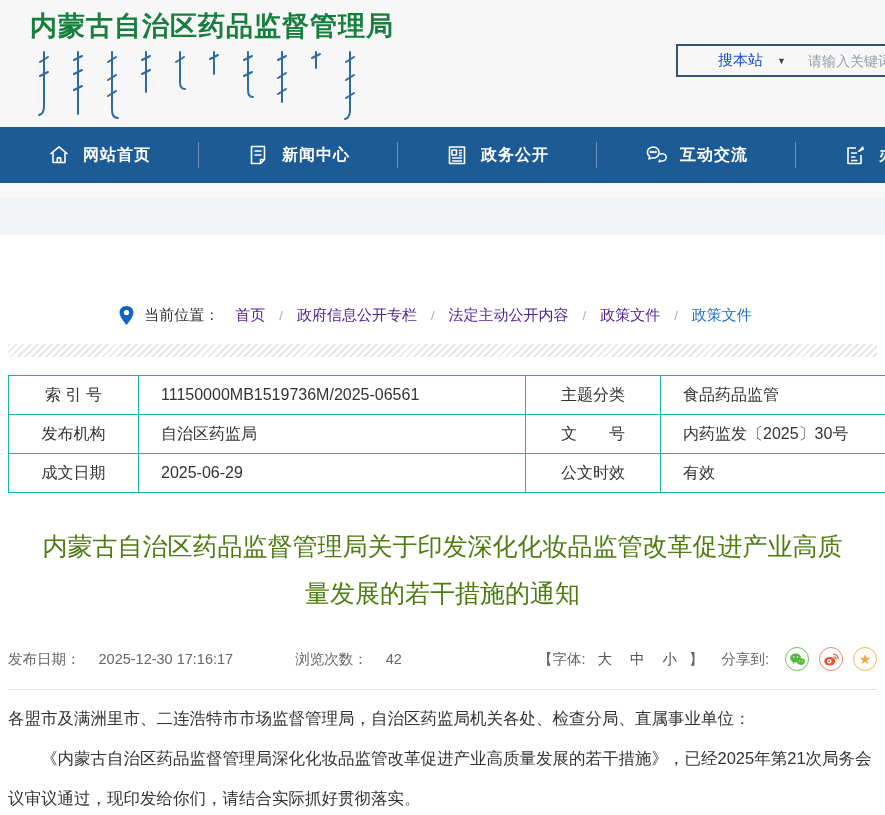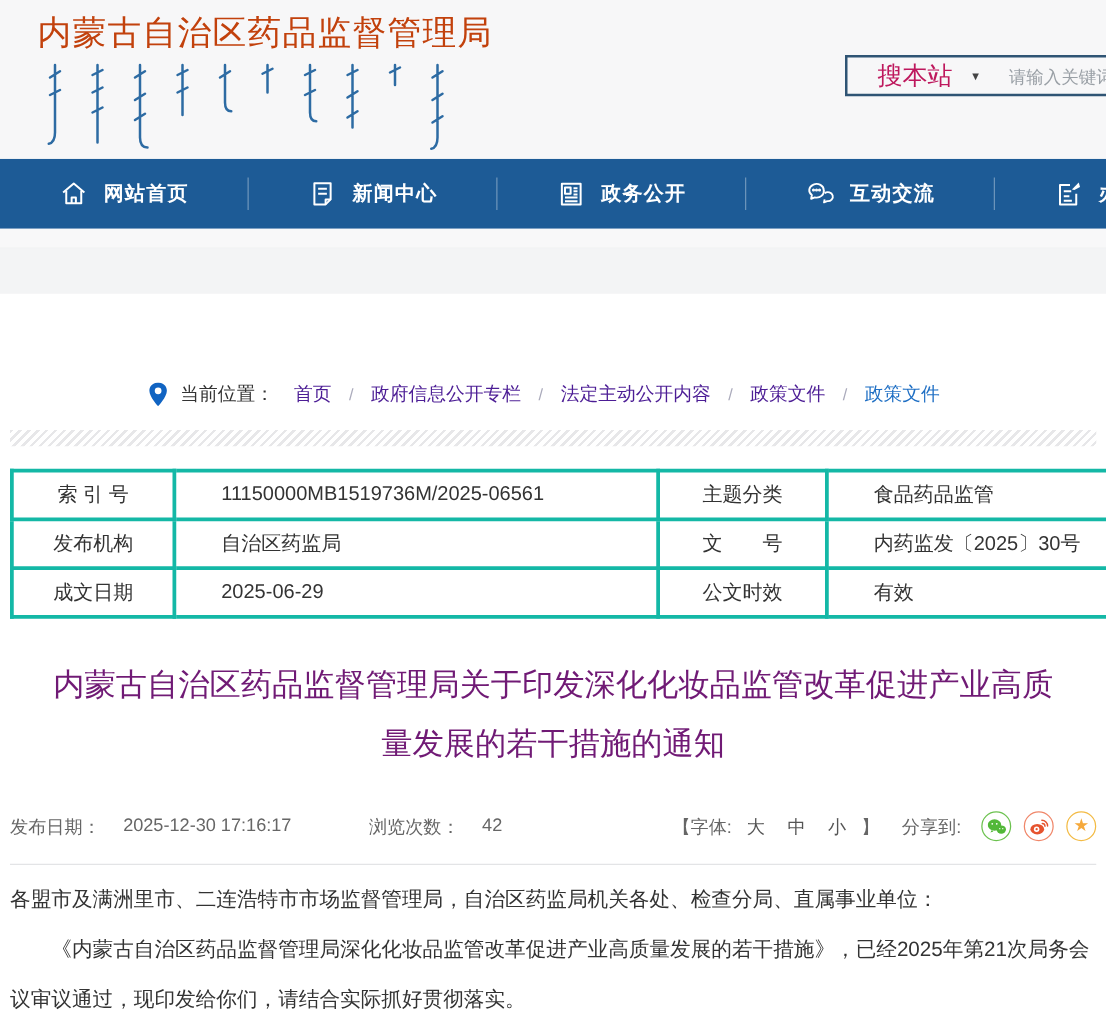--- a/index.html
+++ b/index.html
@@ -2,25 +2,25 @@
 <html><head>
 <meta charset="utf-8">
 <style>
   * { margin: 0; padding: 0; box-sizing: border-box; }
   html, body { width: 885px; height: 815px; overflow: hidden; background: #fff;
     font-family: "Liberation Sans", "DejaVu Sans", sans-serif; }
 
   
   .header { position: relative; width: 885px; height: 127px; background: #f7f7f8; }
   .logo-block { position: absolute; left: 30px; top: 8px; }
-  .site-title { font-size: 27px; font-weight: normal; color: #c2410c; letter-spacing: 1px; }
+  .site-title { font-size: 27px; font-weight: bold; color: #15803d; letter-spacing: 1px; }
   .mongolian { display: block; margin: 6px 0 0 6px; }
   .search-box { position: absolute; left: 676px; top: 44px; width: 260px; height: 33px;
     border: 2px solid #2f5474; display: flex; align-items: center; background: transparent; }
-  .search-scope { margin-left: 24px; font-size: 20px; color: #be185d; cursor: pointer; }
+  .search-scope { margin-left: 40px; font-size: 15px; color: #1d4ed8; cursor: pointer; }
   .search-caret { margin-left: 14px; font-size: 9px; color: #444; cursor: pointer; }
   .search-input { margin-left: 22px; border: none; outline: none; background: transparent;
     font-size: 14px; color: #333; width: 120px; font-family: inherit; }
   .search-input::placeholder { color: #9aa0a6; }
 
   
   .nav { width: 995px; height: 56px; background: #1d5b96; display: flex; align-items: center; }
   .nav-item { width: 198px; height: 56px; display: flex; align-items: center; justify-content: center;
     gap: 12px; cursor: pointer; }
   .nav-item .label { color: #fff; font-size: 16px; font-weight: bold; letter-spacing: 1px; }
@@ -40,28 +40,28 @@
   .crumb:first-of-type { margin-left: 8px; }
   .crumb-sep { color: #aab; font-size: 13px; }
   .crumb.current { color: #1f6fc4; }
 
   
   .hatch { margin: 6px 8px 0 8px; height: 13px;
     background: repeating-linear-gradient(135deg, #e7e7e9 0, #e7e7e9 2px, #ffffff 2px, #ffffff 5px); }
 
   
   .doc-table { margin: 18px 8px 0 8px; width: 869px; border-collapse: collapse; table-layout: fixed; }
-  .doc-table td { border: 3px solid #14b8a6; height: 39px; font-size: 16px; color: #333; }
+  .doc-table td { border: 1px solid #14b8a6; height: 39px; font-size: 16px; color: #333; }
   .doc-table td.lbl { text-align: center; }
-  .doc-table td.val { padding-left: 36px; text-align: left; }
+  .doc-table td.val { padding-left: 22px; text-align: left; }
   .col1 { width: 130px; } .col2 { width: 387px; } .col3 { width: 135px; } .col4 { width: 250px; }
 
   
   .article-title { margin: 30px auto 0 auto; max-width: 800px; text-align: center;
-    font-size: 25px; color: #701a75; font-weight: 500; line-height: 47px; }
+    font-size: 25px; color: #4d7c0f; font-weight: 500; line-height: 47px; }
   .article-meta { margin: 30px 8px 0 8px; display: flex; justify-content: space-between;
     align-items: center; font-size: 14.5px; color: #666; }
   .meta-left { display: flex; align-items: center; gap: 18px; }
   .meta-gap { width: 26px; }
   .meta-right { display: flex; align-items: center; gap: 6px; }
   .font-size-btn { cursor: pointer; margin: 0 6px; color: #555; }
   .share-label { margin-left: 12px; margin-right: 6px; text-align: right; }
   .share-circle { width: 24px; height: 24px; border-radius: 50%; display: inline-flex;
     align-items: center; justify-content: center; cursor: pointer; margin-left: 4px; background: #fff; }
   .share-wechat { border: 1.5px solid #6cc24f; }

